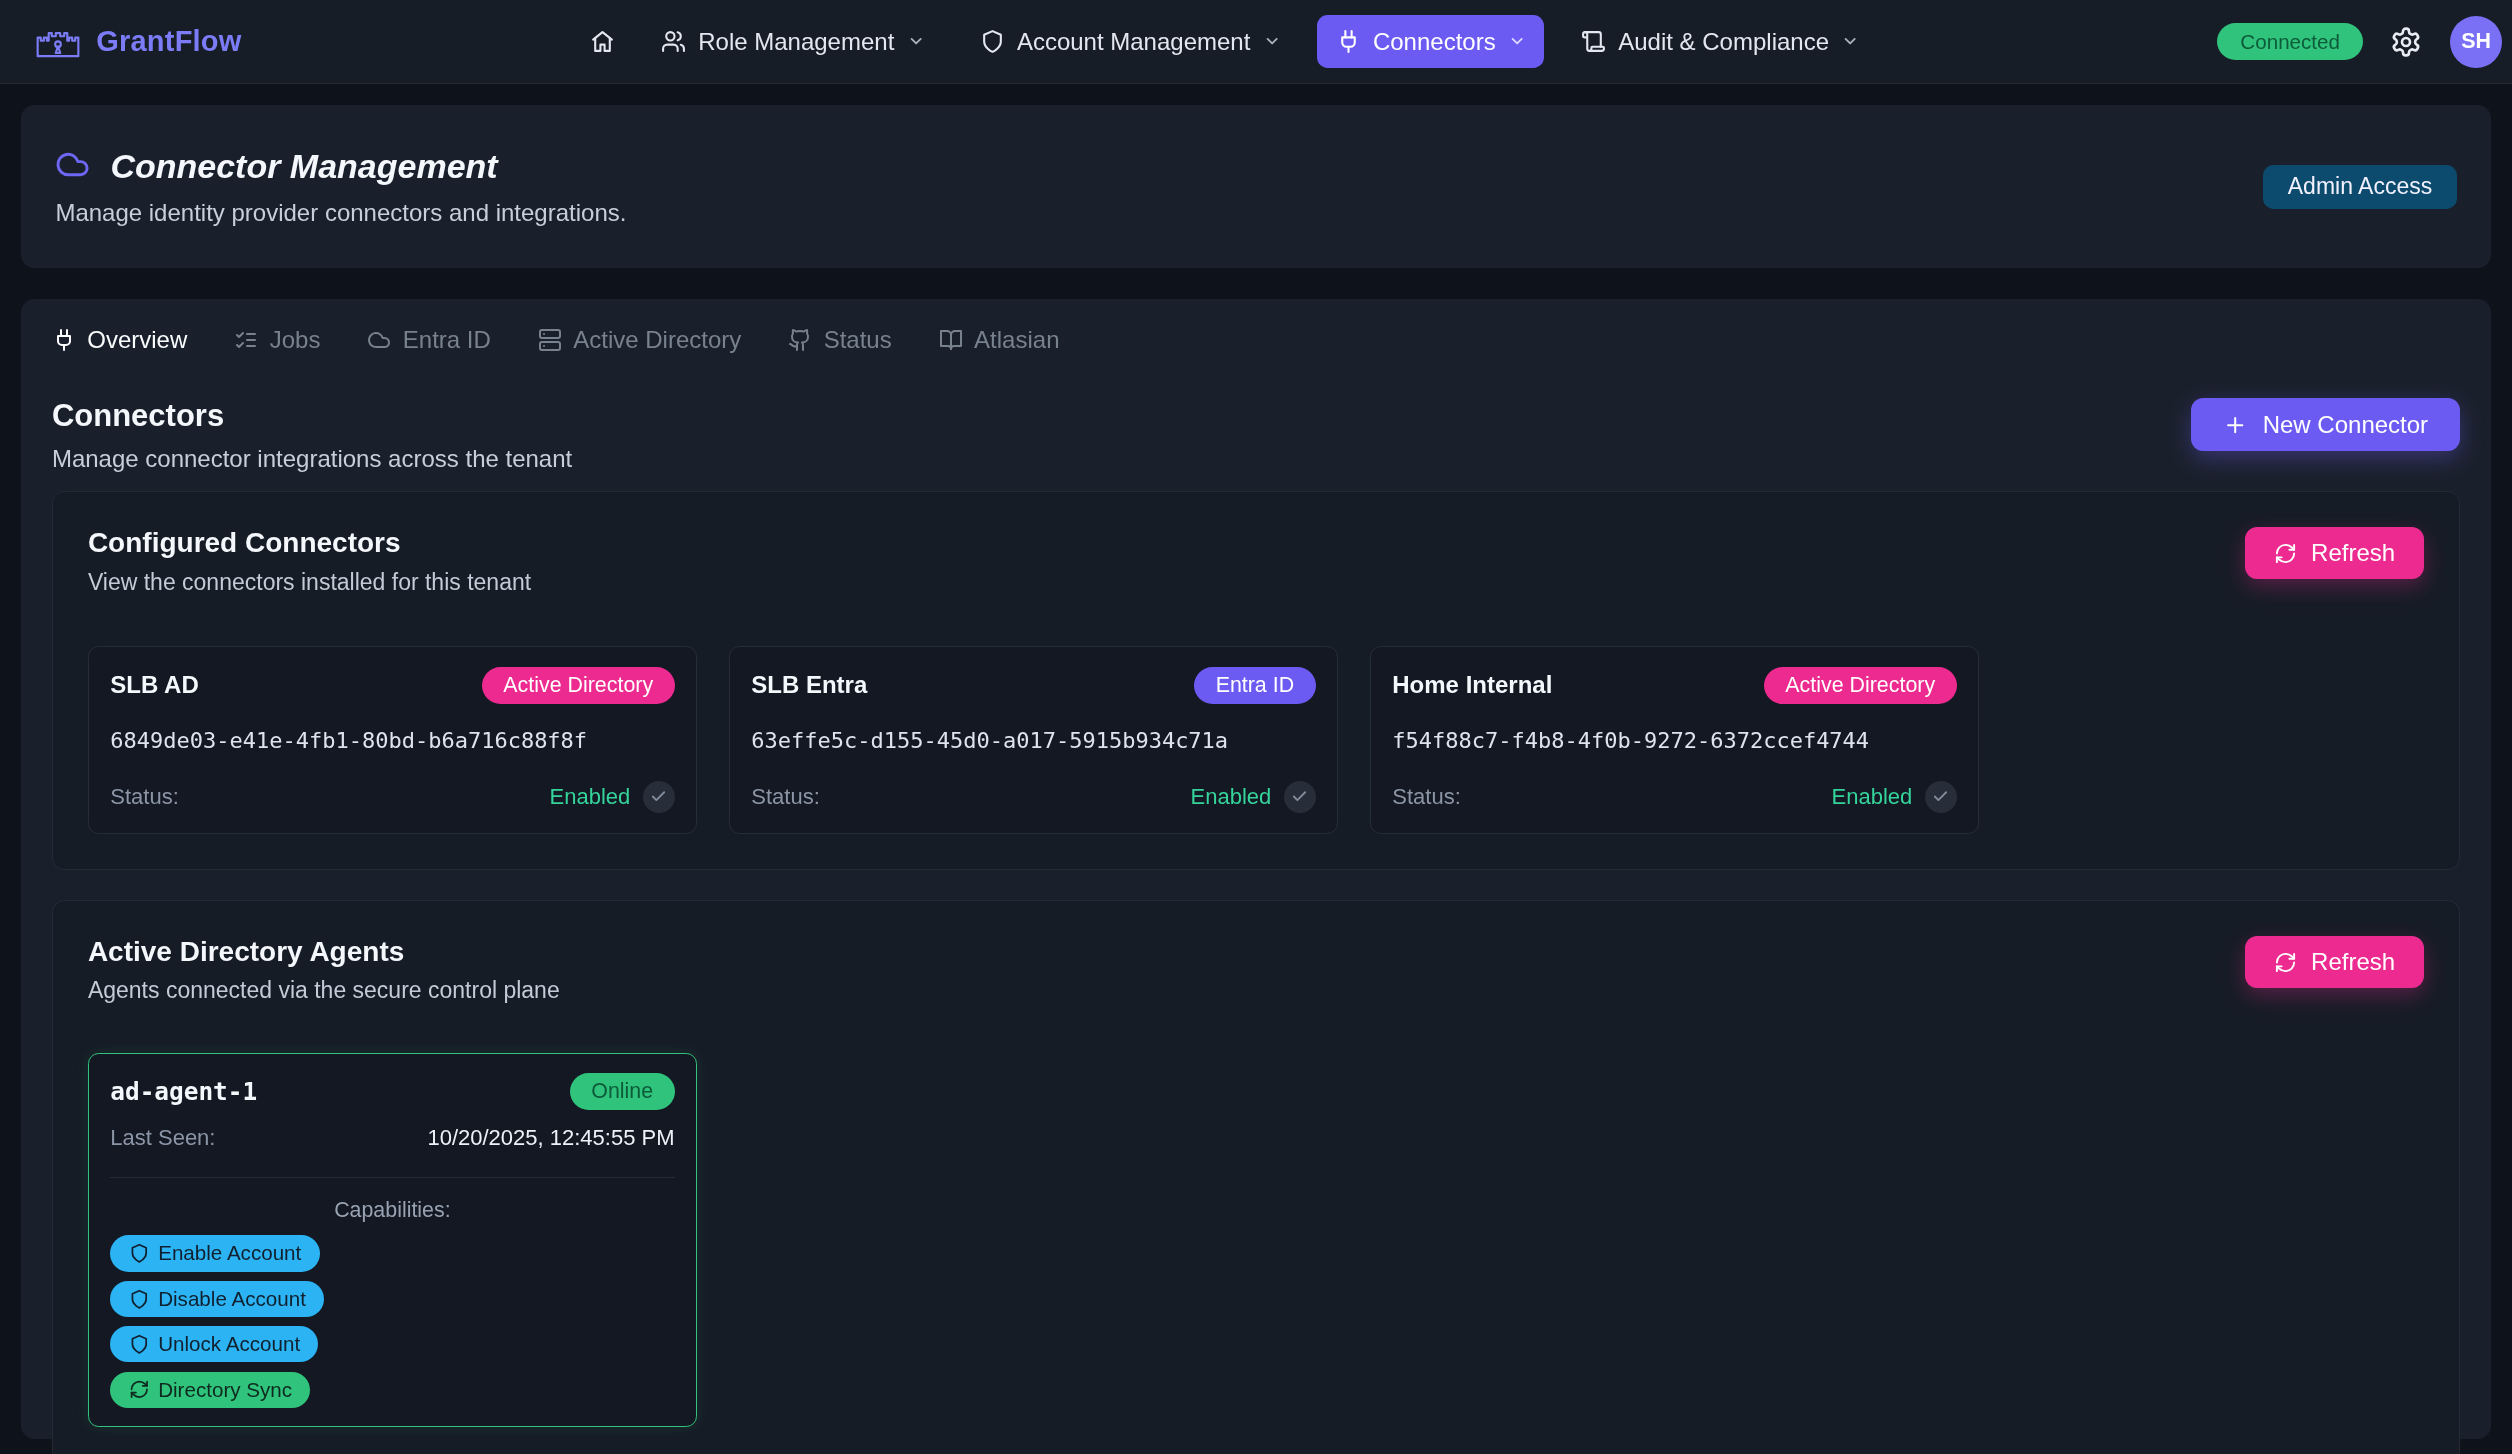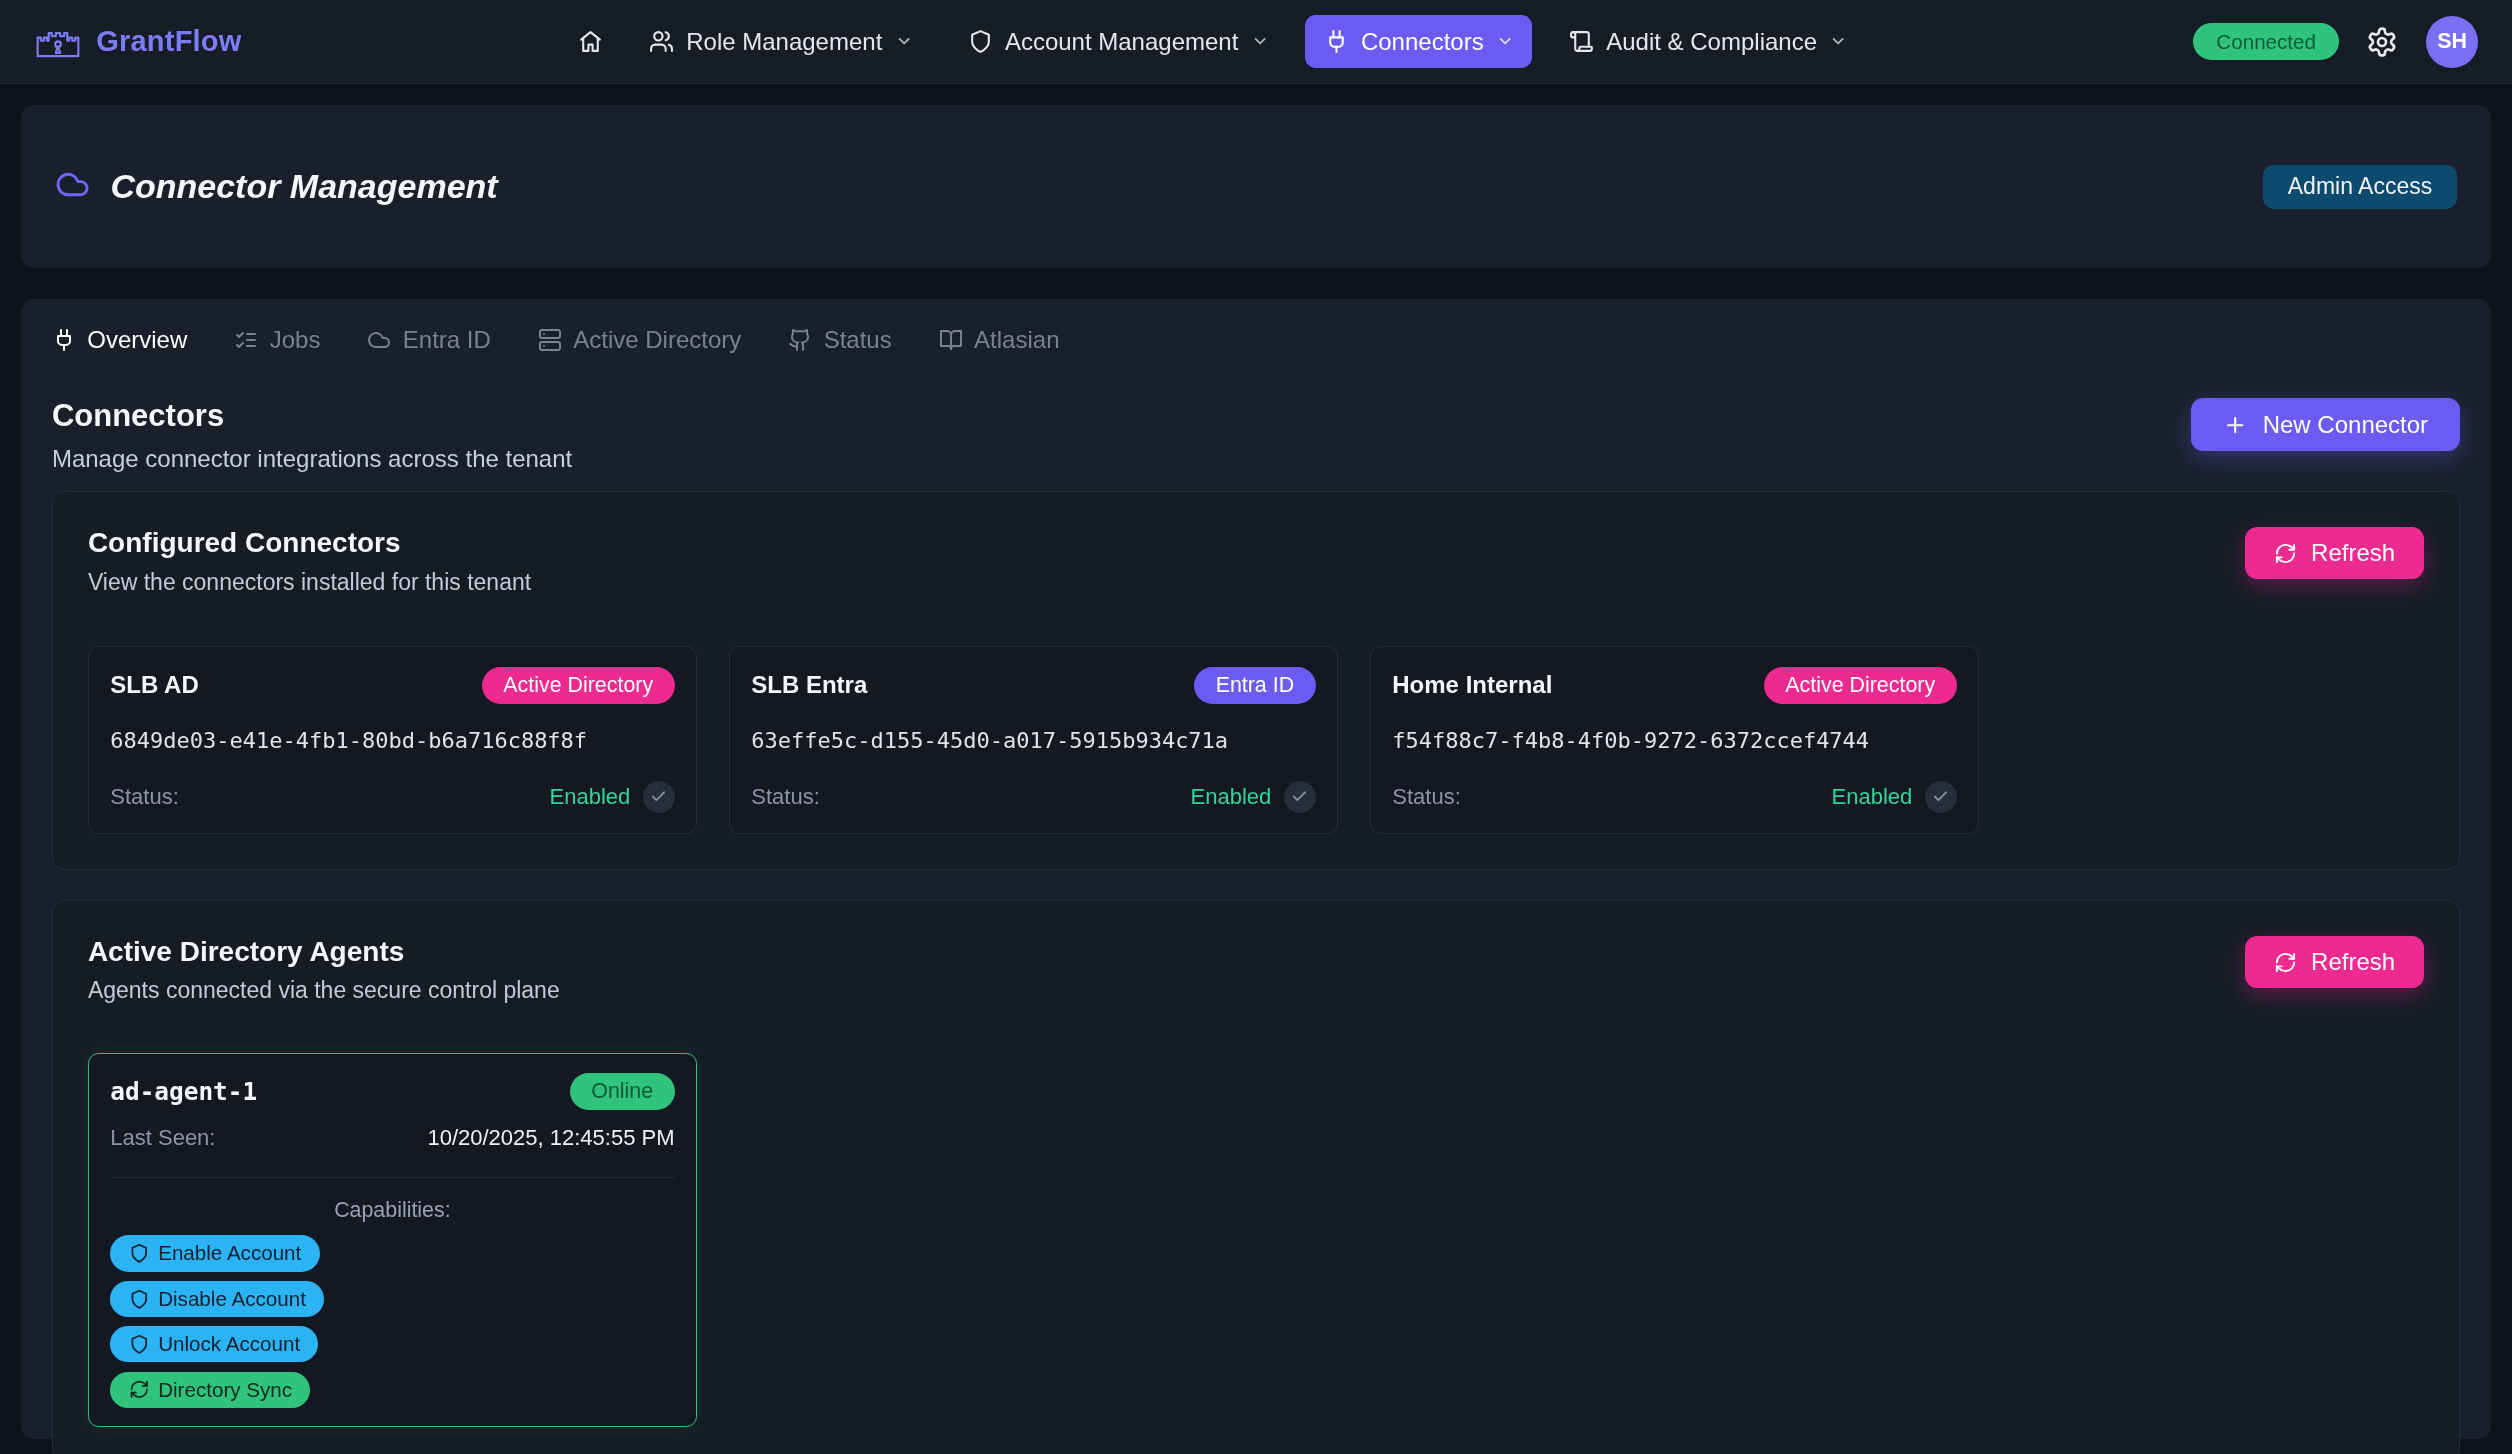--- a/index.html
+++ b/index.html
@@ -7,21 +7,21 @@
   body {
     width:2512px; height:1455px; overflow:hidden;
     background:#0e131b; color:#eef2f8;
     font-family:"Liberation Sans", sans-serif;
   }
   svg { display:block; }
 
   
   .navbar {
     height:84px; background:#171d27; border-bottom:0.8px solid #222935;
-    display:flex; align-items:center; padding:0 34px 0 35px;
+    display:flex; align-items:center; padding:0 10px 0 35px;
   }
   .brand { display:flex; align-items:center; gap:15.3px; color:#7b7cf6; }
   .brand svg { width:46px; height:32px; }
   .brand-name { font-size:29px; font-weight:800; letter-spacing:0.2px; }
   .nav-center { display:flex; align-items:center; gap:18.3px; margin:0 auto; }
   .nav-item {
     display:flex; align-items:center; gap:12.2px; color:#e3e8f0;
     font-size:24px; padding:12.2px 18.3px; border-radius:10.7px; cursor:pointer; white-space:nowrap;
   }
   .nav-item .mi { width:25px; height:25px; }
@@ -202,20 +202,21 @@
 </div>
 
 <div class="page-header">
   <div class="ph-left">
     <div class="ph-title-row">
       <svg viewBox="0 0 24 24" fill="none" stroke="currentColor" stroke-width="2" stroke-linecap="round" stroke-linejoin="round">
           <path d="M17.5 19H9a7 7 0 1 1 6.71-9h1.79a4.5 4.5 0 1 1 0 9Z"></path>
         </svg>
       <span class="ph-title">Connector Management</span>
     </div>
+    <div class="ph-sub">Manage identity provider connectors and integrations.</div>
   </div>
   <div class="admin-badge">Admin Access</div>
 </div>
 
 <div class="main-panel">
 
   <div class="tabs">
     <div class="tab active">
       <svg viewBox="0 0 24 24" fill="none" stroke="currentColor" stroke-width="2" stroke-linecap="round" stroke-linejoin="round">
           <path d="M12 22v-5"></path>

